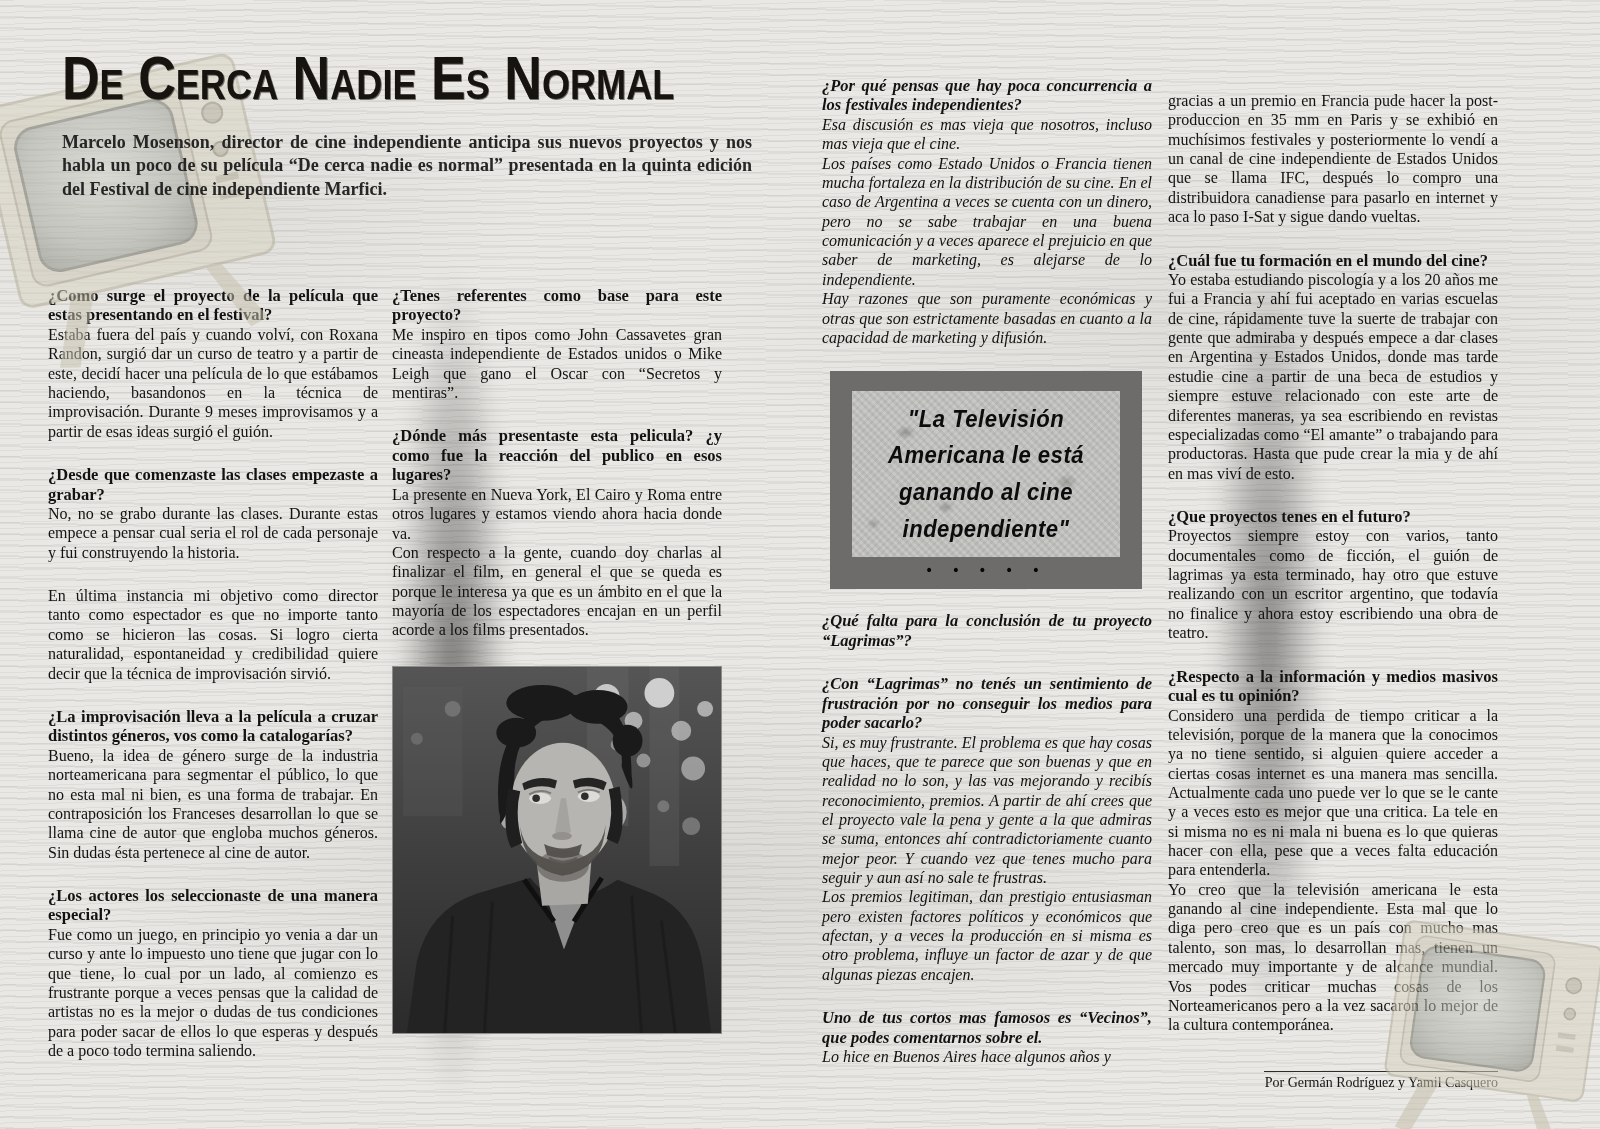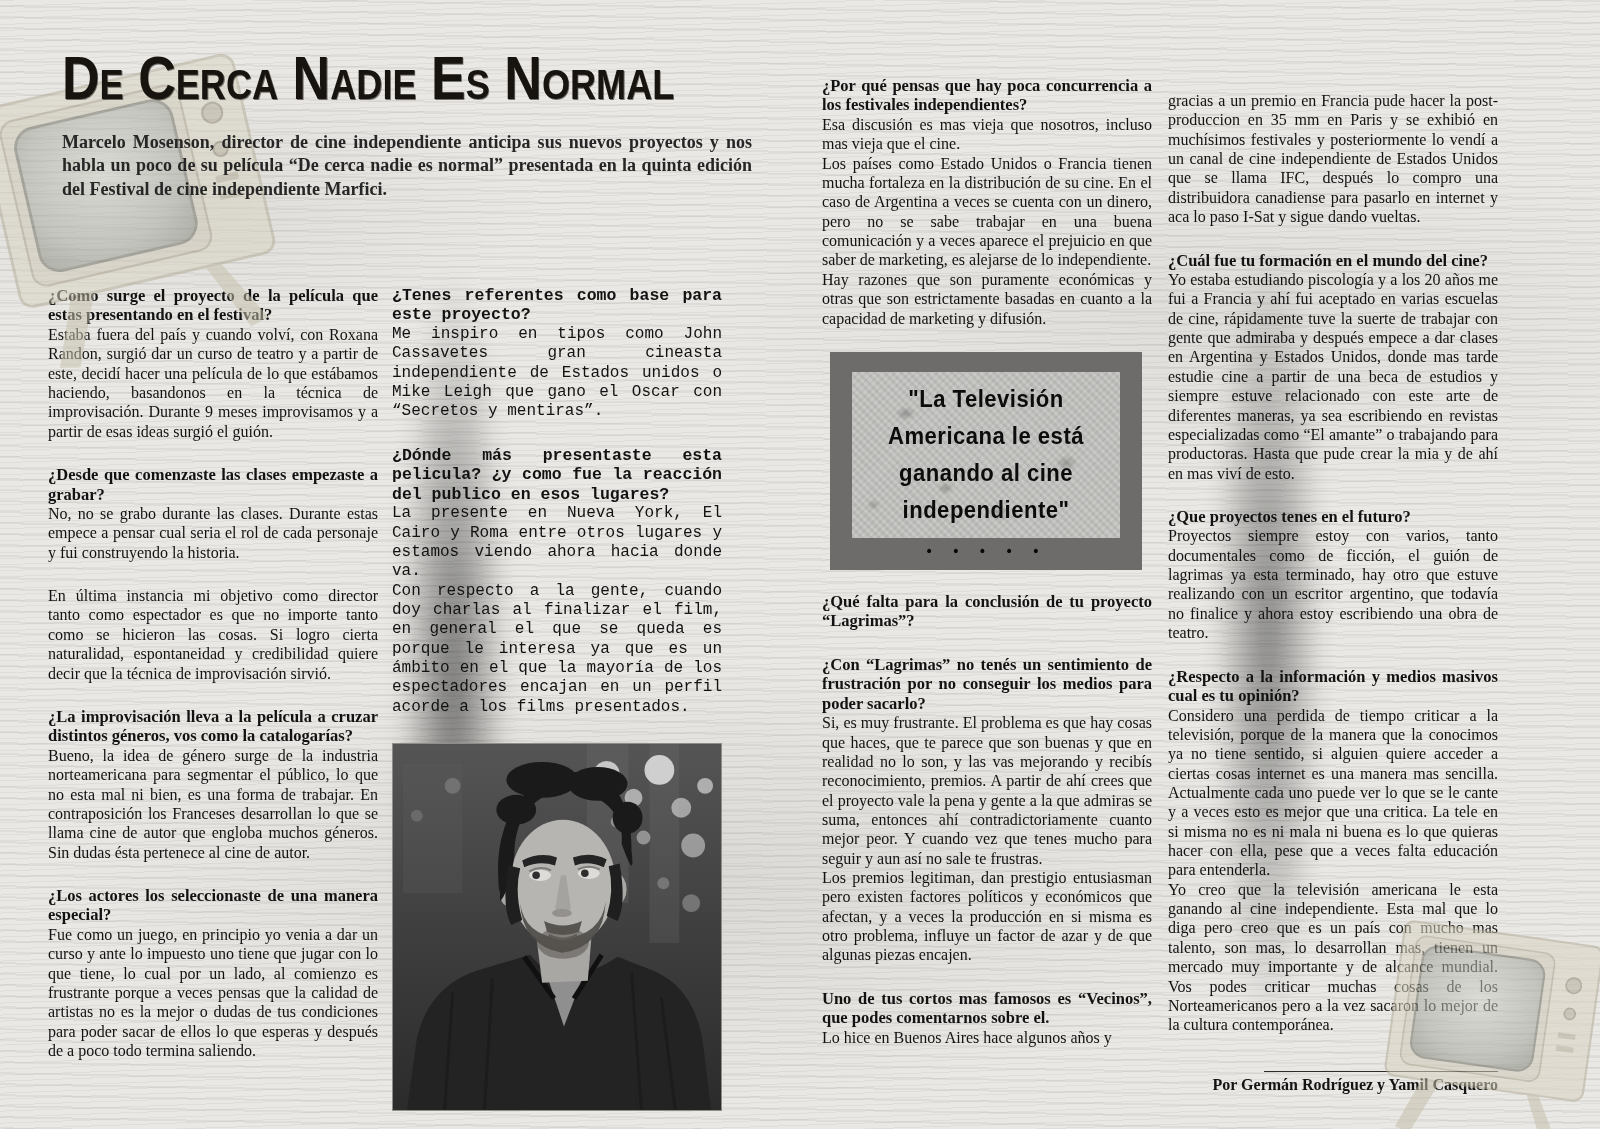--- a/index.html
+++ b/index.html
@@ -29,22 +29,22 @@
     text-shadow:1px 1px 0 rgba(23,19,15,.55);
   }
   #masthead .intro{
     margin:18px 0 0;width:690px;font-weight:bold;font-size:18px;line-height:1.3;
     text-align:justify;color:#262626;
   }
 
   
   .col{position:absolute;width:330px;font-size:16px;line-height:1.21;text-align:justify;color:#121212;}
   #col1{left:48px;top:286px;}
-  #col2{left:392px;top:286px;font-family:Liberation Mono, monospace;}
-  #col3{left:822px;top:76px;}
+  #col2{left:392px;top:286px;}
+  #col3{left:822px;top:76px;font-style:italic;}
   #col4{left:1168px;top:76px;margin-top:15px;}
   .qa{margin:0 0 24px 0;}
   .qa h3{margin:0;font-size:16.5px;font-weight:bold;line-height:1.18;}
   .qa p{margin:0;}
 
   
   .photo{display:block;margin-top:26px;width:328px;height:366px;border:1px solid #8f8d89;background:#3c3c3c;}
 
   
   .tvbox{width:312px;box-sizing:border-box;margin:18px 0 22px 8px;
@@ -65,21 +65,21 @@
   .quote-text{
     font-family:"Liberation Sans",sans-serif;font-weight:900;font-size:23px;line-height:1.6;
     text-align:center;letter-spacing:.5px;color:#0c0c0c;transform:scaleX(.96);
   }
   .tv-dots{text-align:center;color:#050505;font-size:14px;letter-spacing:7px;
     padding:5px 0 2px;font-family:"DejaVu Sans",sans-serif;}
 
   
   .byline{margin-top:36px;}
   .byline-rule{border:0;border-top:1.5px solid #2c2c2c;width:234px;margin:0 0 3px auto;}
-  .byline-text{font-weight:bold;font-size:16px;text-align:right;color:#141414;margin:0;}
+  .byline-text{font-weight:normal;font-size:14px;text-align:right;color:#141414;margin:0;}
 
   
   .tv-icon{position:absolute;pointer-events:none;}
   #tv-top-left{left:-14px;top:58px;width:300px;height:300px;transform:rotate(-13deg);opacity:.52;z-index:1;}
   #tv-bottom-right{left:1378px;top:918px;width:230px;height:230px;transform:rotate(8deg);opacity:.55;z-index:1;}
 </style>
 </head>
 <body>
 
 <div class="streak" id="streak-left"></div>

